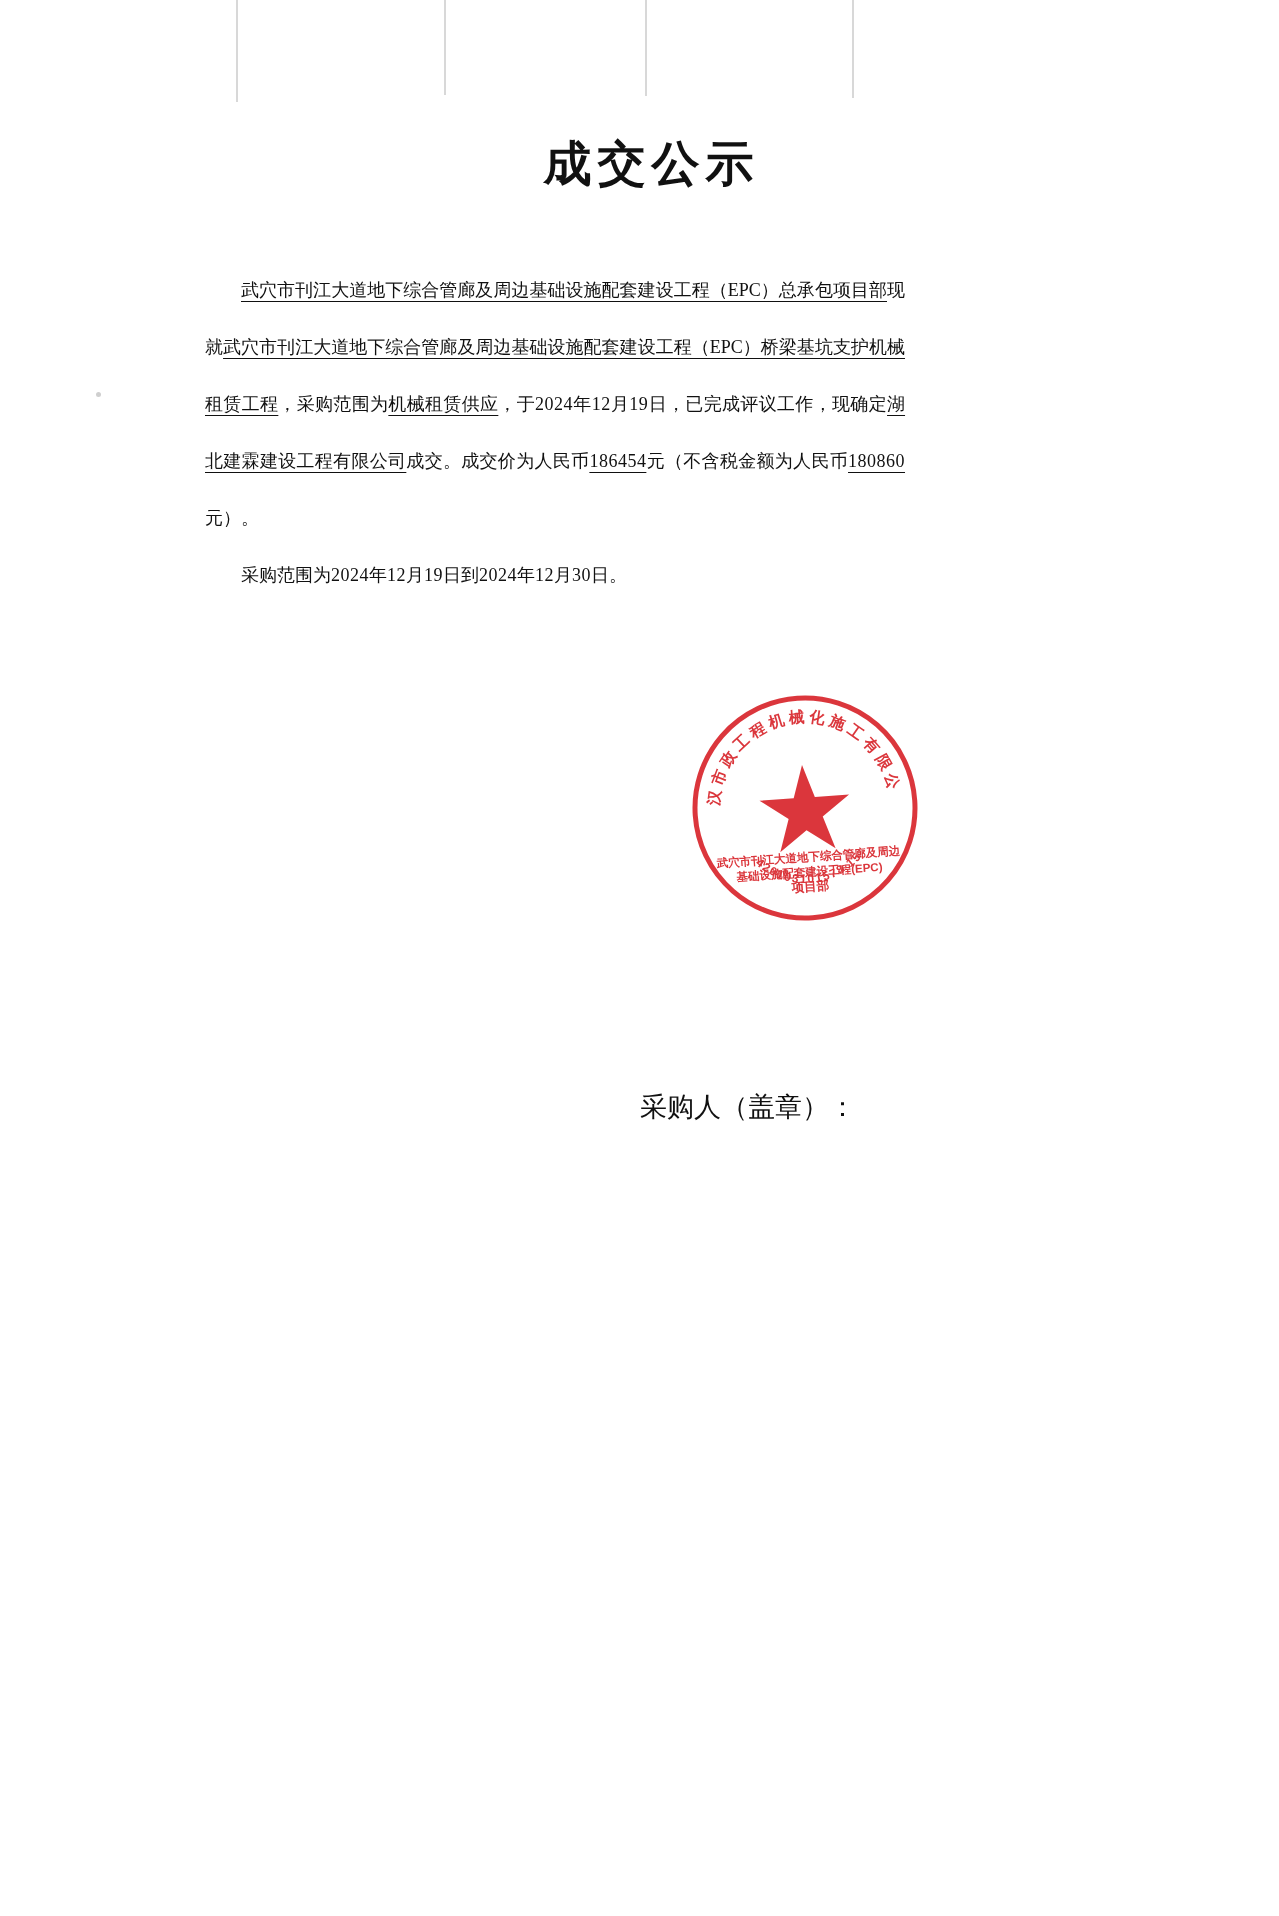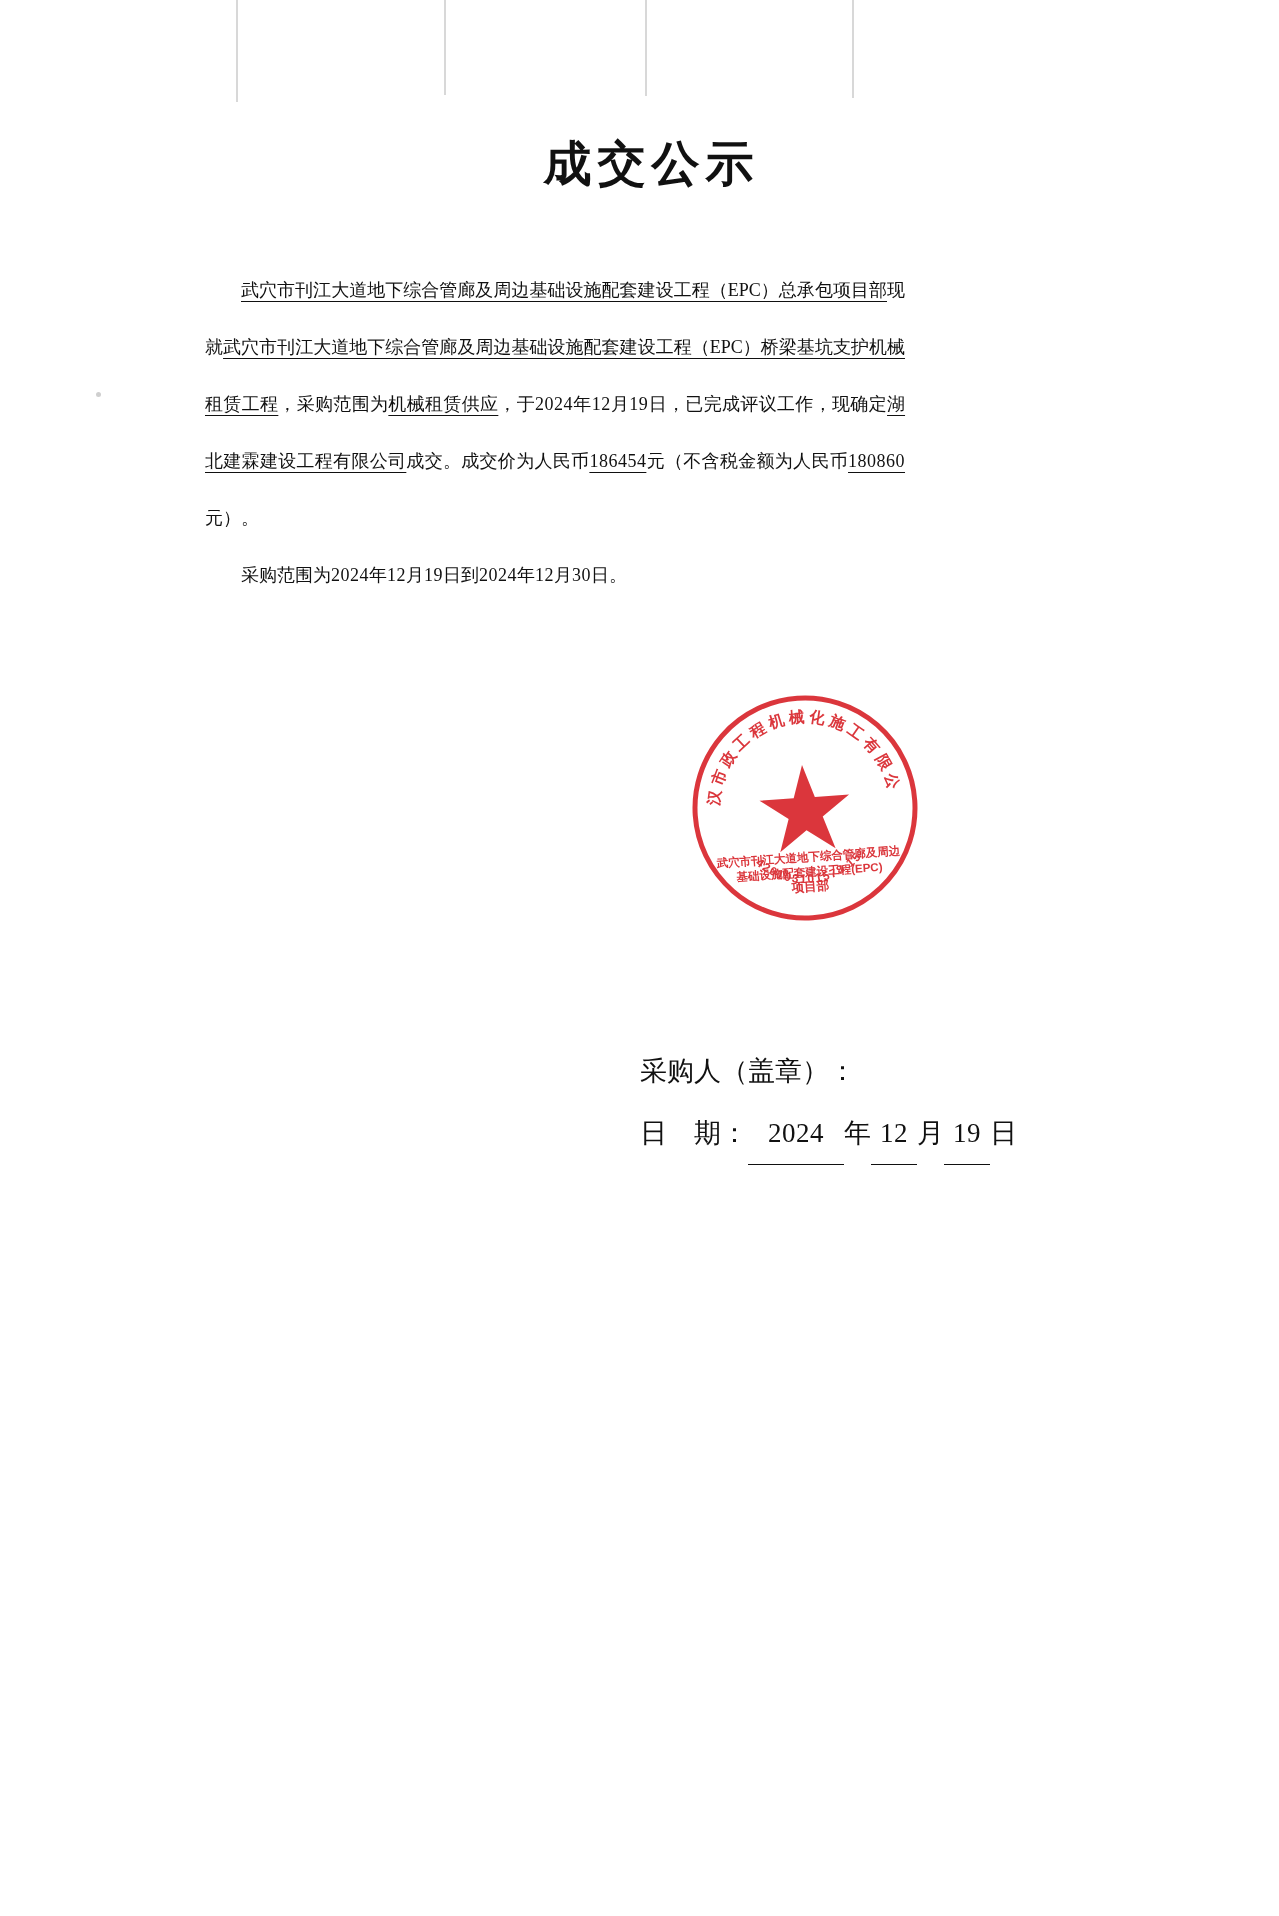--- a/index.html
+++ b/index.html
@@ -80,21 +80,21 @@
     text-underline-offset: 5px;
   }
   .num {
     font-family: "Liberation Serif", "DejaVu Serif", serif;
     letter-spacing: 0.5px;
   }
 
   .sign-block {
     position: absolute;
     left: 640px;
-    top: 1040px;
+    top: 1076px;
     width: 440px;
     font-size: 27px;
     line-height: 62px;
   }
   .sign-row { white-space: nowrap; }
   .blank-line {
     display: inline-block;
     border-bottom: 1.5px solid #111;
     text-align: center;
   }
@@ -155,18 +155,15 @@
           <textPath href="#arcBottom" startOffset="50%" text-anchor="middle">420103101578 15</textPath>
         </text>
       </g>
     </svg>
   </div>
 
   <div class="sign-block">
     <div class="sign-row">
       <span>采购人（盖章）：</span>
     </div>
-    <div class="sign-row">
-      <span>日　期：</span><span class="blank-line bl-year num">2024</span><span>年</span><span class="blank-line bl-month num">12</span><span>月</span><span class="blank-line bl-day num">19</span><span>日</span>
-    </div>
   </div>
 
 </div>
 
 </body></html>

